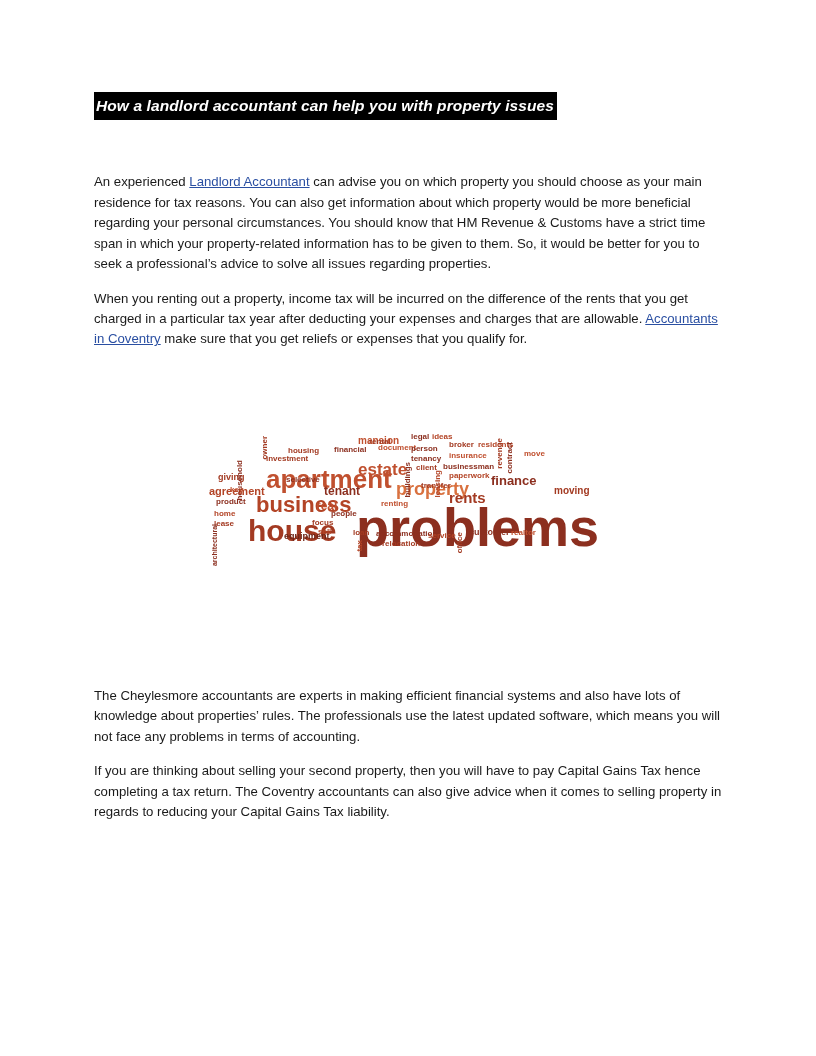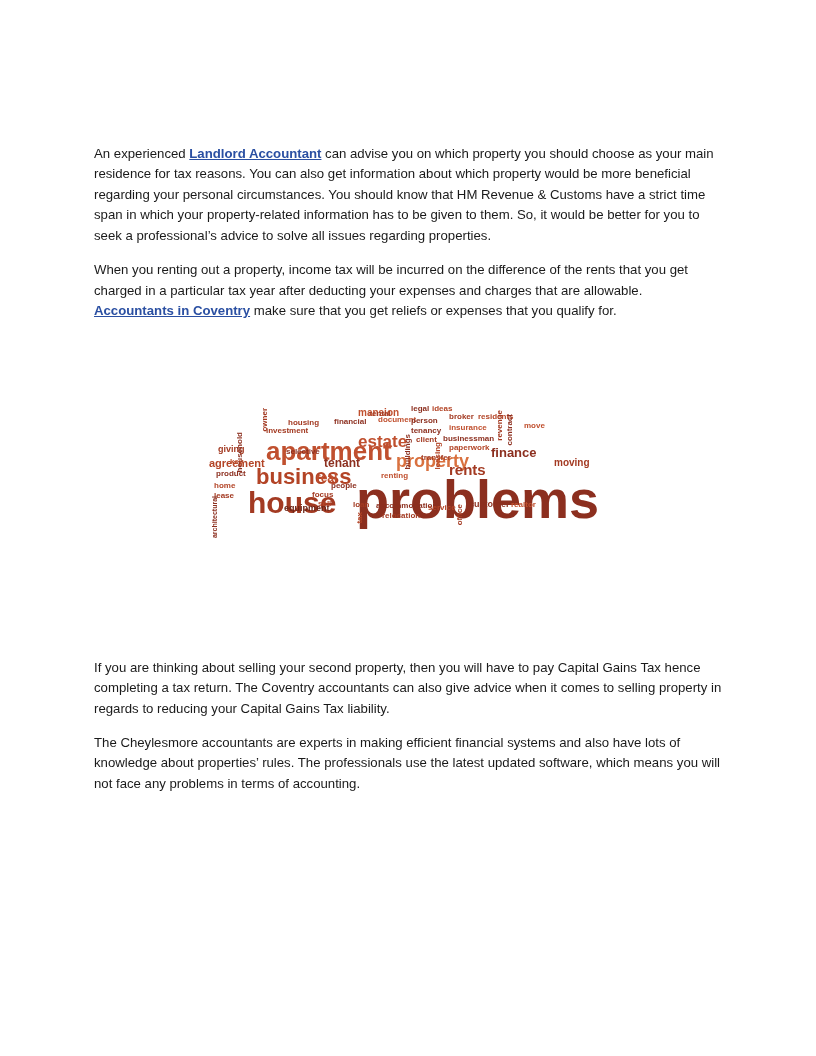--- a/index.html
+++ b/index.html
@@ -44,21 +44,21 @@
     font-size: 13.2px;
     line-height: 1.55;
     margin: 0 0 14px 0;
     text-align: left;
     color: #1a1a1a;
   }
   .spacer-after-title { height: 52px; }
   a.doclink {
     color: #2a4fa2;
     text-decoration: underline;
-    font-weight: bold;
+    font-weight: normal;
   }
   .wordcloud-wrap {
     margin-top: 78px;
     margin-bottom: 88px;
     height: 170px;
     position: relative;
   }
   .wordcloud {
     position: absolute;
     left: 112px;
@@ -75,20 +75,21 @@
     transform-origin: left top;
   }
   .lower-block { margin-top: 0; }
 </style>
 </head>
 <body>
 
 <div class="page">
   <div class="content">
 
+    <h1 class="doc-title">How a landlord accountant can help you with property issues</h1>
 
     <div class="spacer-after-title"></div>
 
     <p class="para"><span>An experienced </span><a class="doclink" href="#">Landlord Accountant</a><span> can advise you on which property you should choose as your main residence for tax reasons. You can also get information about which property would be more beneficial regarding your personal circumstances. You should know that HM Revenue &amp; Customs have a strict time span in which your property-related information has to be given to them. So, it would be better for you to seek a professional’s advice to solve all issues regarding properties.</span></p>
 
     <p class="para"><span>When you renting out a property, income tax will be incurred on the difference of the rents that you get charged in a particular tax year after deducting your expenses and charges that are allowable. </span><a class="doclink" href="#">Accountants in Coventry</a><span> make sure that you get reliefs or expenses that you qualify for.</span></p>
 
     <div class="wordcloud-wrap">
       <div class="wordcloud" id="wordcloud">
           <span class="wc" style="left: 150px; top: 72px; font-size: 54px; color: rgb(140, 47, 31);">problems</span>
@@ -144,18 +145,18 @@
           <span class="wc" style="left: 300px; top: 14px; font-size: 8px; color: rgb(140, 47, 31); transform: rotate(-90deg) translateX(-100%);">contract</span>
           <span class="wc" style="left: 318px; top: 22px; font-size: 8px; color: rgb(192, 80, 47);">move</span>
           <span class="wc" style="left: 320px; top: 58px; font-size: 10px; color: rgb(163, 58, 34); padding-left: 28px;">moving</span>
           <span class="wc" style="left: 5px; top: 96px; font-size: 7px; color: rgb(140, 47, 31); transform: rotate(-90deg) translateX(-100%);">architectural</span>
           <span class="wc" style="left: 150px; top: 112px; font-size: 8px; color: rgb(179, 68, 38); transform: rotate(-90deg) translateX(-100%);">tax</span>
           <span class="wc" style="left: 250px; top: 104px; font-size: 8px; color: rgb(163, 58, 34); transform: rotate(-90deg) translateX(-100%);">office</span>
         </div>
     </div>
 
     <div class="lower-block">
+      <p class="para">The Cheylesmore accountants are experts in making efficient financial systems and also have lots of knowledge about properties’ rules. The professionals use the latest updated software, which means you will not face any problems in terms of accounting.</p>
       <p class="para">If you are thinking about selling your second property, then you will have to pay Capital Gains Tax hence completing a tax return. The Coventry accountants can also give advice when it comes to selling property in regards to reducing your Capital Gains Tax liability.</p>
-      <p class="para">The Cheylesmore accountants are experts in making efficient financial systems and also have lots of knowledge about properties’ rules. The professionals use the latest updated software, which means you will not face any problems in terms of accounting.</p>
     </div>
 
   </div>
 </div>
 
 </body></html>

